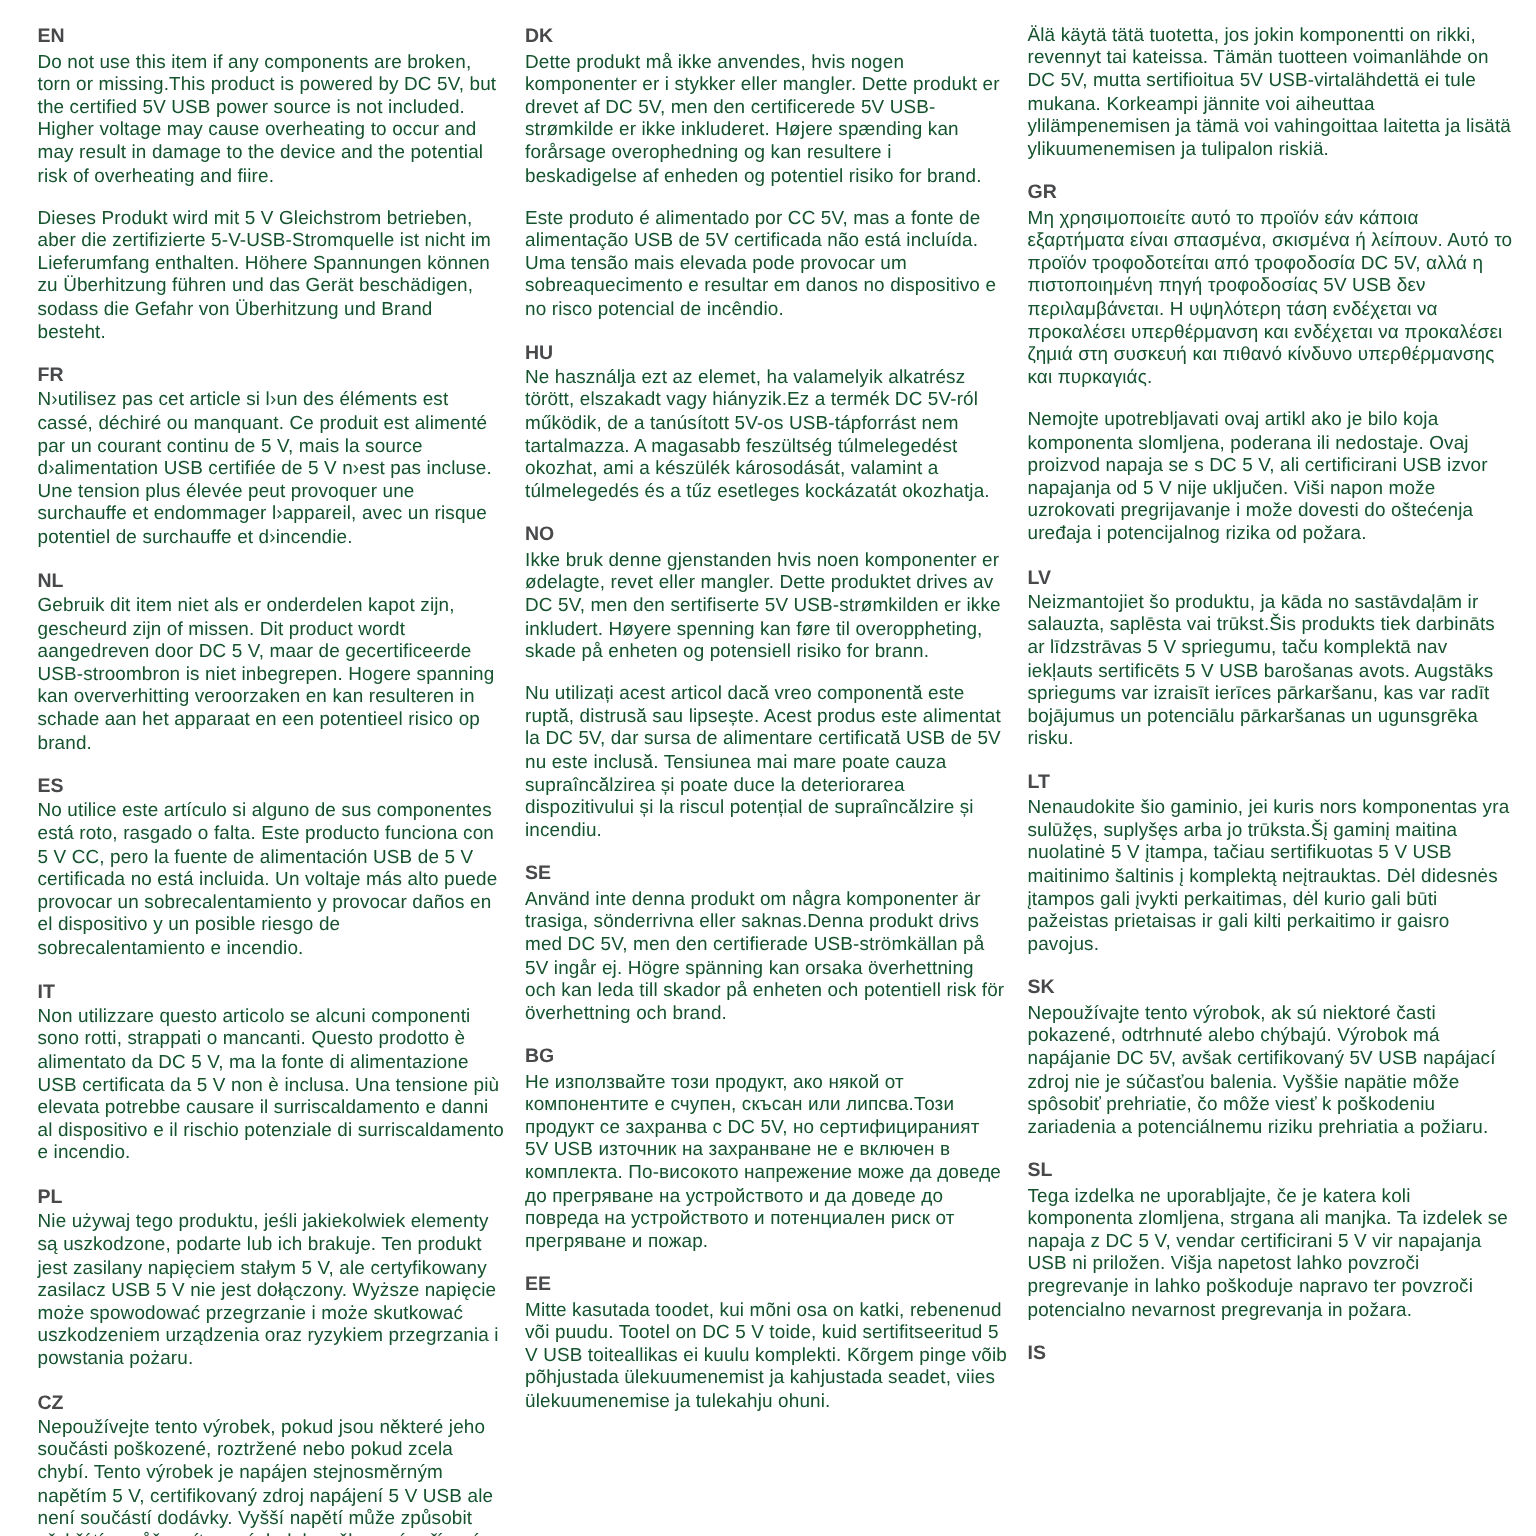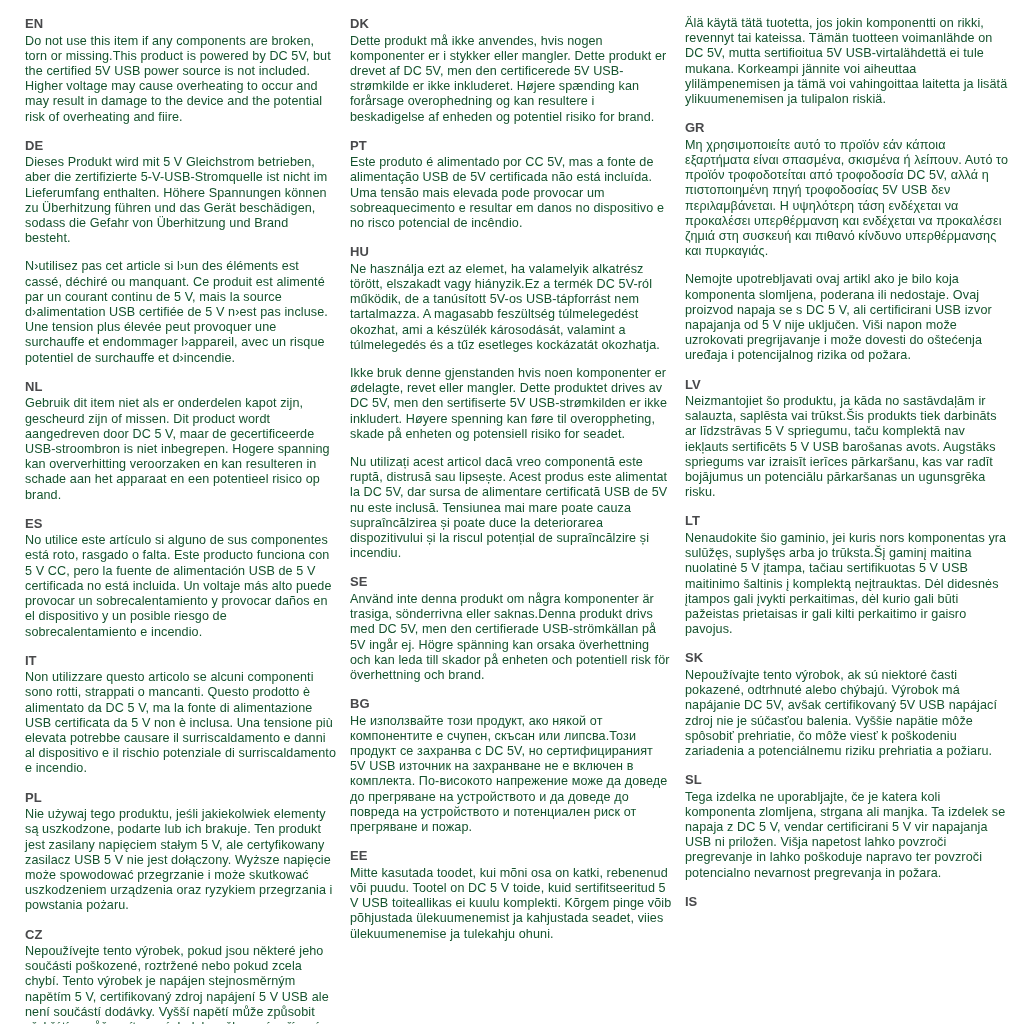--- a/index.html
+++ b/index.html
@@ -47,24 +47,24 @@
 </head>
 <body>
 
 <div class="page">
   <div class="col">
       <div class="section">
         <div class="lang-code">EN</div>
         <div class="lang-text">Do not use this item if any components are broken, torn or missing.This product is powered by DC 5V, but the certified 5V USB power source is not included. Higher voltage may cause overheating to occur and may result in damage to the device and the potential risk of overheating and fiire.</div>
       </div>
       <div class="section">
-        <div class="lang-code">DE</div>
         <div class="lang-text">Dieses Produkt wird mit 5 V Gleichstrom betrieben, aber die zertifizierte 5-V-USB-Stromquelle ist nicht im Lieferumfang enthalten. Höhere Spannungen können zu Überhitzung führen und das Gerät beschädigen, sodass die Gefahr von Überhitzung und Brand besteht.</div>
       </div>
       <div class="section">
+        <div class="lang-code">FR</div>
         <div class="lang-text">N›utilisez pas cet article si l›un des éléments est cassé, déchiré ou manquant. Ce produit est alimenté par un courant continu de 5 V, mais la source d›alimentation USB certifiée de 5 V n›est pas incluse. Une tension plus élevée peut provoquer une surchauffe et endommager l›appareil, avec un risque potentiel de surchauffe et d›incendie.</div>
       </div>
       <div class="section">
         <div class="lang-code">NL</div>
         <div class="lang-text">Gebruik dit item niet als er onderdelen kapot zijn, gescheurd zijn of missen. Dit product wordt aangedreven door DC 5 V, maar de gecertificeerde USB-stroombron is niet inbegrepen. Hogere spanning kan oververhitting veroorzaken en kan resulteren in schade aan het apparaat en een potentieel risico op brand.</div>
       </div>
       <div class="section">
         <div class="lang-code">ES</div>
         <div class="lang-text">No utilice este artículo si alguno de sus componentes está roto, rasgado o falta. Este producto funciona con 5 V CC, pero la fuente de alimentación USB de 5 V certificada no está incluida. Un voltaje más alto puede provocar un sobrecalentamiento y provocar daños en el dispositivo y un posible riesgo de sobrecalentamiento e incendio.</div>
       </div>
@@ -80,29 +80,29 @@
         <div class="lang-code">CZ</div>
         <div class="lang-text">Nepoužívejte tento výrobek, pokud jsou některé jeho součásti poškozené, roztržené nebo pokud zcela chybí. Tento výrobek je napájen stejnosměrným napětím 5 V, certifikovaný zdroj napájení 5 V USB ale není součástí dodávky. Vyšší napětí může způsobit přehřátí a může mít za následek poškození zařízení a vést k potenciálnímu riziku přehřátí a požáru.</div>
       </div>
     </div>
   <div class="col">
       <div class="section">
         <div class="lang-code">DK</div>
         <div class="lang-text">Dette produkt må ikke anvendes, hvis nogen komponenter er i stykker eller mangler. Dette produkt er drevet af DC 5V, men den certificerede 5V USB-strømkilde er ikke inkluderet. Højere spænding kan forårsage overophedning og kan resultere i beskadigelse af enheden og potentiel risiko for brand.</div>
       </div>
       <div class="section">
-        <div class="lang-code">PT</div>
         <div class="lang-text">Este produto é alimentado por CC 5V, mas a fonte de alimentação USB de 5V certificada não está incluída. Uma tensão mais elevada pode provocar um sobreaquecimento e resultar em danos no dispositivo e no risco potencial de incêndio.</div>
       </div>
       <div class="section">
         <div class="lang-code">HU</div>
         <div class="lang-text">Ne használja ezt az elemet, ha valamelyik alkatrész törött, elszakadt vagy hiányzik.Ez a termék DC 5V-ról működik, de a tanúsított 5V-os USB-tápforrást nem tartalmazza. A magasabb feszültség túlmelegedést okozhat, ami a készülék károsodását, valamint a túlmelegedés és a tűz esetleges kockázatát okozhatja.</div>
       </div>
       <div class="section">
-        <div class="lang-text">Ikke bruk denne gjenstanden hvis noen komponenter er ødelagte, revet eller mangler. Dette produktet drives av DC 5V, men den sertifiserte 5V USB-strømkilden er ikke inkludert. Høyere spenning kan føre til overoppheting, skade på enheten og potensiell risiko for seadet.</div>
+        <div class="lang-code">NO</div>
+        <div class="lang-text">Ikke bruk denne gjenstanden hvis noen komponenter er ødelagte, revet eller mangler. Dette produktet drives av DC 5V, men den sertifiserte 5V USB-strømkilden er ikke inkludert. Høyere spenning kan føre til overoppheting, skade på enheten og potensiell risiko for brann.</div>
       </div>
       <div class="section">
         <div class="lang-text">Nu utilizați acest articol dacă vreo componentă este ruptă, distrusă sau lipsește. Acest produs este alimentat la DC 5V, dar sursa de alimentare certificată USB de 5V nu este inclusă. Tensiunea mai mare poate cauza supraîncălzirea și poate duce la deteriorarea dispozitivului și la riscul potențial de supraîncălzire și incendiu.</div>
       </div>
       <div class="section">
         <div class="lang-code">SE</div>
         <div class="lang-text">Använd inte denna produkt om några komponenter är trasiga, sönderrivna eller saknas.Denna produkt drivs med DC 5V, men den certifierade USB-strömkällan på 5V ingår ej. Högre spänning kan orsaka överhettning och kan leda till skador på enheten och potentiell risk för överhettning och brand.</div>
       </div>
       <div class="section">
         <div class="lang-code">BG</div>

